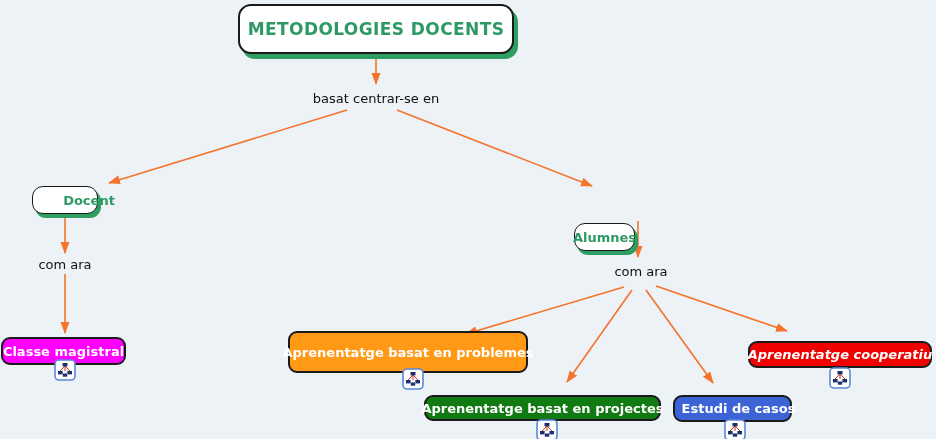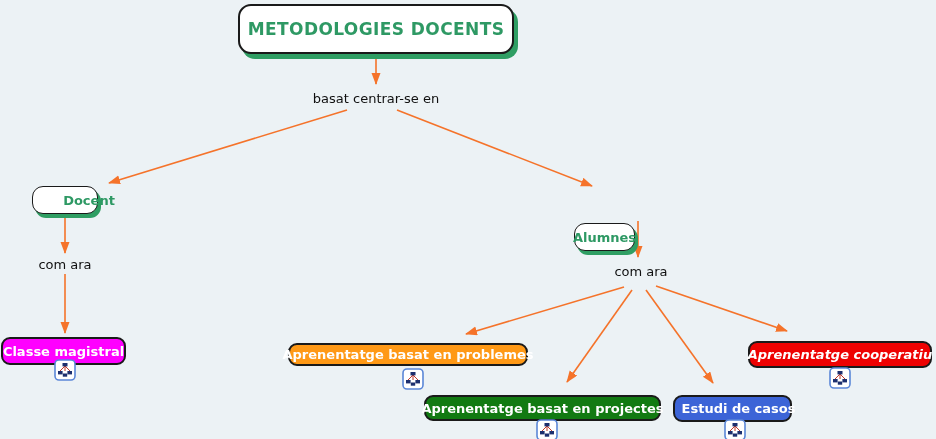--- a/index.html
+++ b/index.html
@@ -70,21 +70,21 @@
   <div class="node outline-node" style="left:32px;top:186px;width:66px;height:28px;padding-left:48px;">
     <span style="color: rgb(46, 153, 100);">Docent</span>
   </div>
   <div class="node outline-node" style="left:574px;top:190px;width:61px;height:28px;margin-top:33px;">
     <span style="color: rgb(46, 153, 100);">Alumnes</span>
   </div>
 
   <div class="node leaf-node" style="left: 1px; top: 337px; width: 125px; height: 28px; background: rgb(255, 0, 255);">
     <span style="color: rgb(255, 255, 255);">Classe magistral</span>
   </div>
-  <div class="node leaf-node" style="left: 288px; top: 343px; width: 240px; height: 23px; background: rgb(255, 153, 22);">
+  <div class="node leaf-node" style="left: 288px; top: 331px; width: 240px; height: 42px; background: rgb(255, 153, 22);">
     <span style="color: rgb(255, 255, 255);">Aprenentatge basat en problemes</span>
   </div>
   <div class="node leaf-node" style="left: 424px; top: 395px; width: 237px; height: 26px; background: rgb(18, 122, 18);">
     <span style="color: rgb(255, 255, 255);">Aprenentatge basat en projectes</span>
   </div>
   <div class="node leaf-node" style="left: 673px; top: 395px; width: 119px; height: 27px; background: rgb(60, 100, 215); padding-left: 12px;">
     <span style="color: rgb(255, 255, 255);">Estudi de casos</span>
   </div>
   <div class="node leaf-node" style="left: 748px; top: 341px; width: 184px; height: 27px; background: rgb(238, 2, 2); font-style: italic;">
     <span style="color: rgb(255, 255, 255);">Aprenentatge cooperatiu</span>

